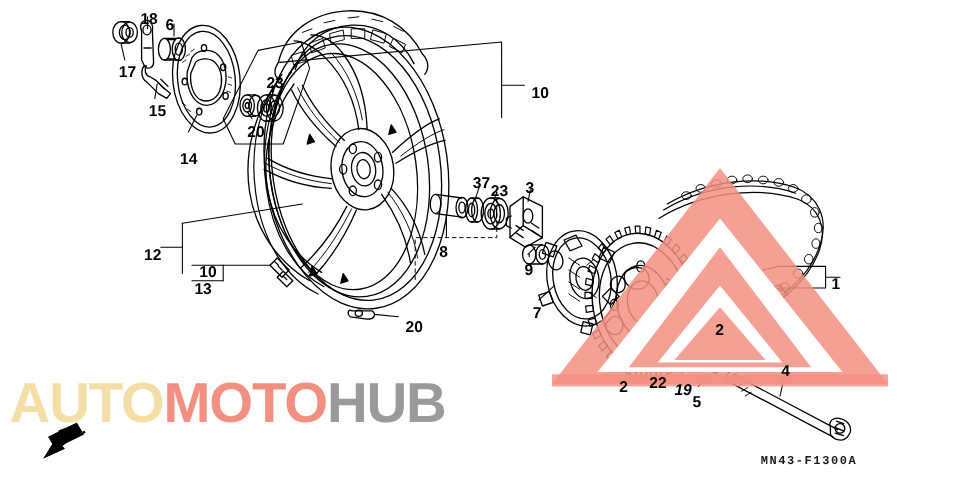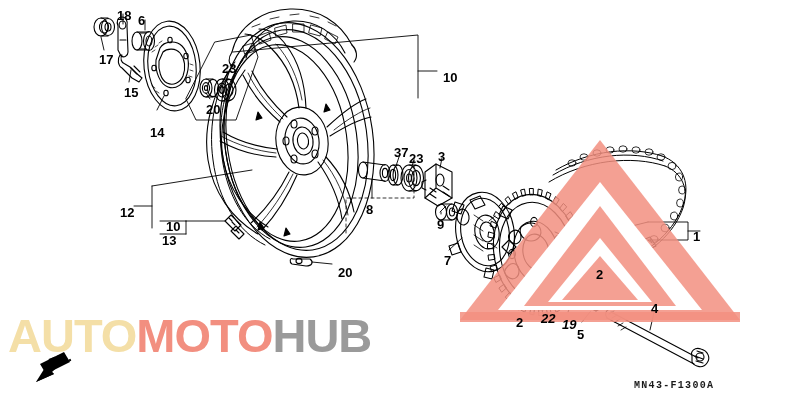--- a/index.html
+++ b/index.html
@@ -462,21 +462,21 @@
       <div class="lbl" style="left: 120px; top: 206px;">12</div>
       <div class="lbl" style="left: 162px; top: 234px;">13</div>
       <div class="lbl" style="left: 150px; top: 126px;">14</div>
       <div class="lbl" style="left: 124px; top: 86px;">15</div>
       <div class="lbl" style="left: 596px; top: 268px;">2</div>
       <div class="lbl" style="left: 99px; top: 53px;">17</div>
       <div class="lbl" style="left: 117px; top: 9px;">18</div>
       <div class="lbl" style="left: 562px; top: 318px; font-style: italic;">19</div>
       <div class="lbl" style="left: 206px; top: 103px;">20</div>
       <div class="lbl" style="left: 394px; top: 146px;">37</div>
-      <div class="lbl" style="left: 541px; top: 312px; font-style: italic;">22</div>
+      <div class="lbl" style="left: 541px; top: 312px;">22</div>
       <div class="lbl" style="left: 222px; top: 62px;">23</div>
       <div class="lbl" style="left: 409px; top: 152px;">23</div>
     </div>
 
   <div id="frtxt">FR.</div>
 
   <div id="diagcode">MN43-F1300A</div>
 
 </div>
 

